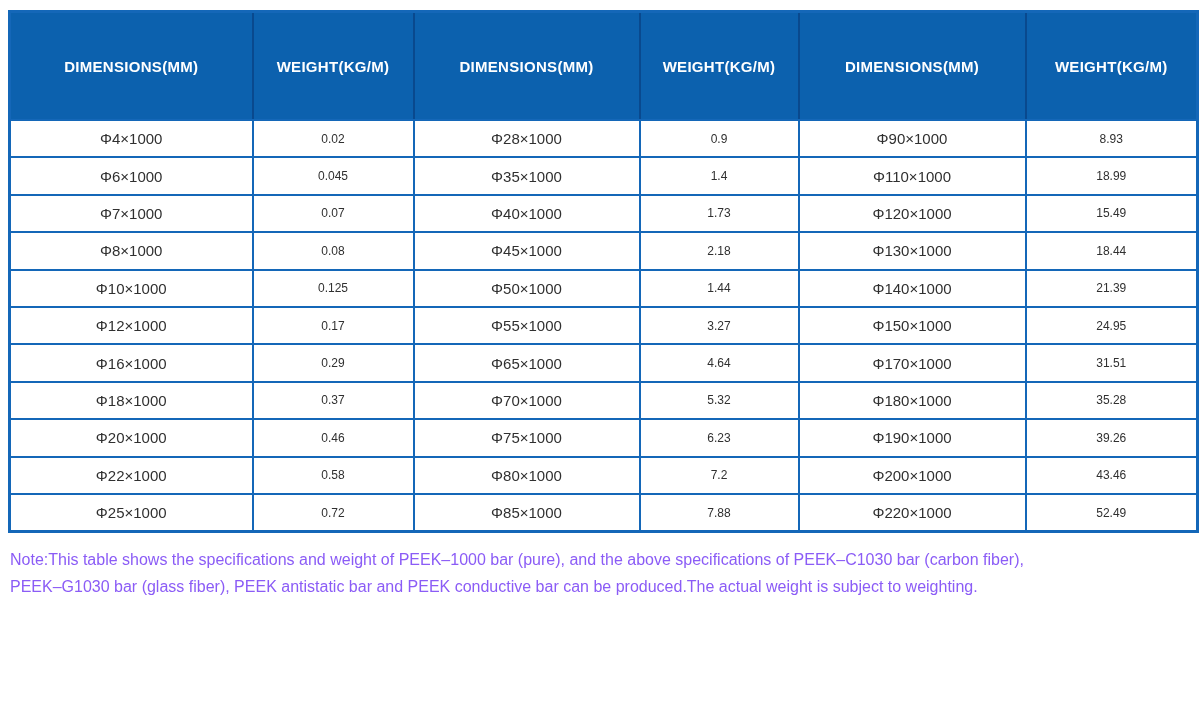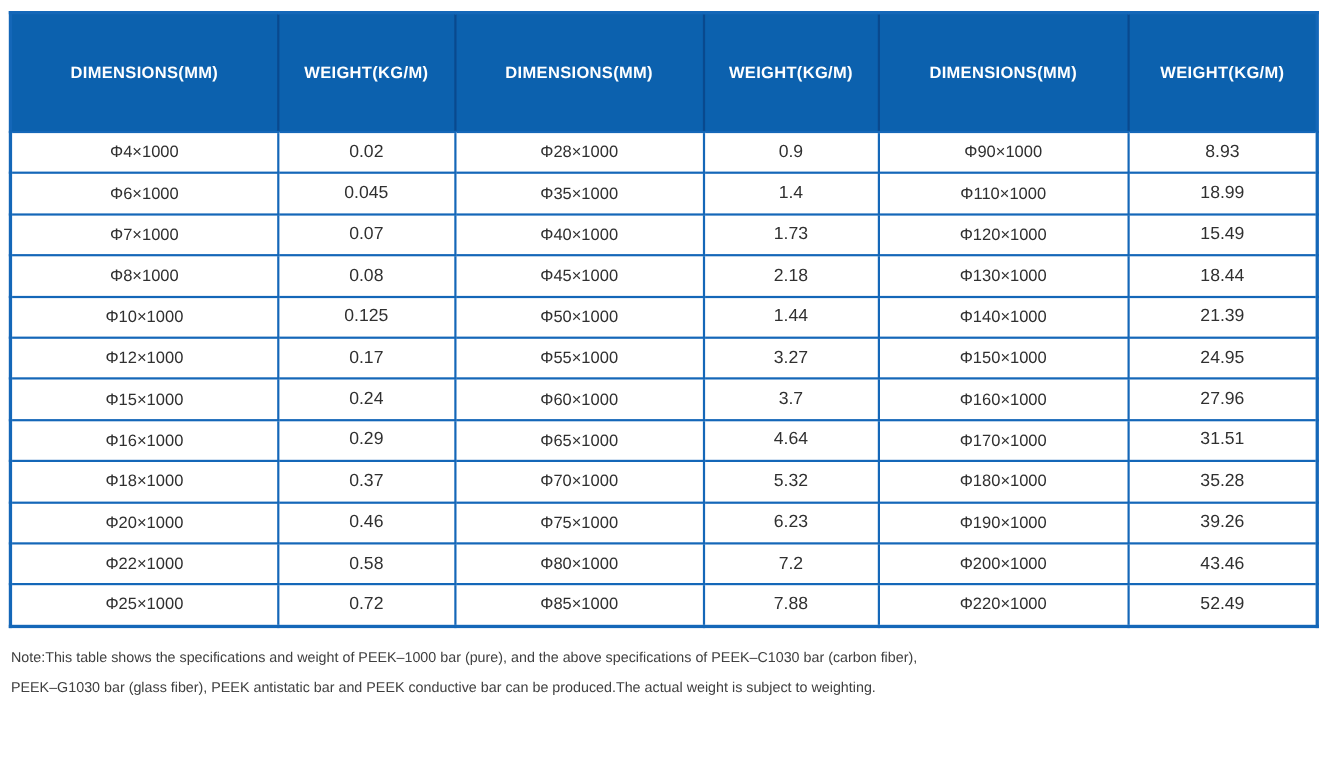--- a/index.html
+++ b/index.html
@@ -42,26 +42,26 @@
   table.spec-table tbody td {
     border: 2px solid #1467b8;
     text-align: center;
     vertical-align: middle;
     height: 35.4px;
     padding: 0;
     color: #303030;
     background: #ffffff;
   }
   td.dim { font-size: 15px; }
-  td.wt  { font-size: 16px; }
+  td.wt  { font-size: 12px; }
   .note {
     margin: 13px 8px 0 10px;
-    font-size: 13px;
+    font-size: 16px;
     line-height: 27px;
-    color: #404040;
+    color: #8b5cf6;
   }
 </style>
 </head>
 <body>
 
 <div class="page">
   <table class="spec-table">
     <colgroup>
       <col style="width:243px">
         <col style="width:161px">
@@ -123,28 +123,20 @@
       </tr>
       <tr>
         <td class="dim">Φ12×1000</td>
         <td class="wt">0.17</td>
         <td class="dim">Φ55×1000</td>
         <td class="wt">3.27</td>
         <td class="dim">Φ150×1000</td>
         <td class="wt">24.95</td>
       </tr>
       <tr>
-        <td class="dim">Φ15×1000</td>
-        <td class="wt">0.24</td>
-        <td class="dim">Φ60×1000</td>
-        <td class="wt">3.7</td>
-        <td class="dim">Φ160×1000</td>
-        <td class="wt">27.96</td>
-      </tr>
-      <tr>
         <td class="dim">Φ16×1000</td>
         <td class="wt">0.29</td>
         <td class="dim">Φ65×1000</td>
         <td class="wt">4.64</td>
         <td class="dim">Φ170×1000</td>
         <td class="wt">31.51</td>
       </tr>
       <tr>
         <td class="dim">Φ18×1000</td>
         <td class="wt">0.37</td>

